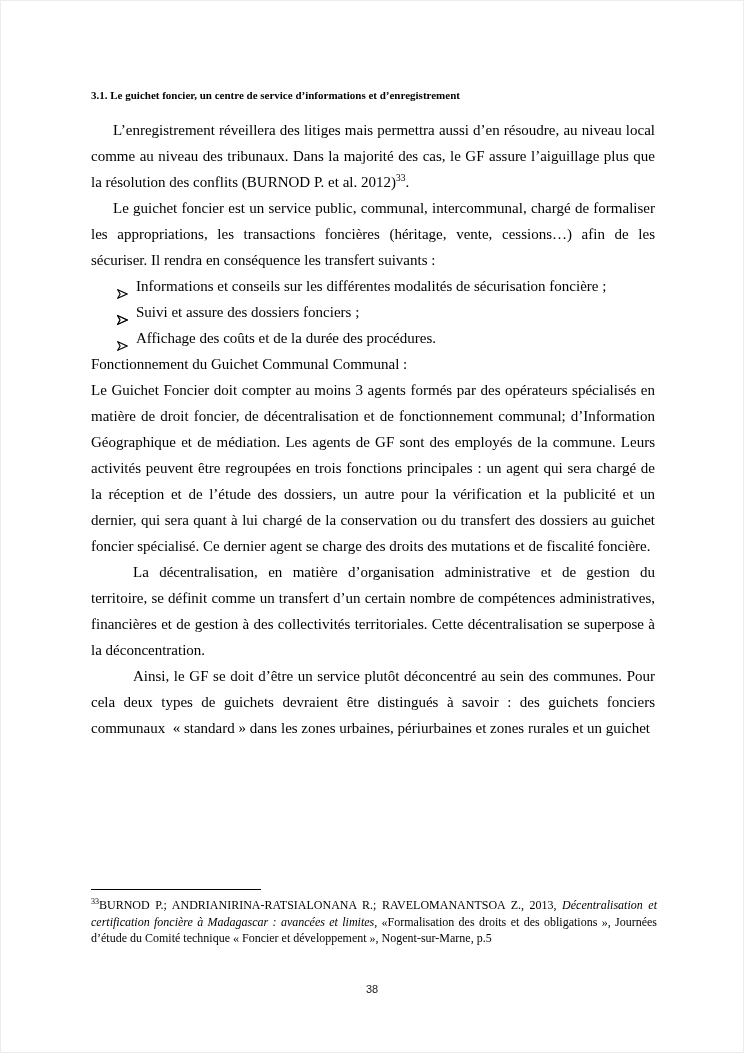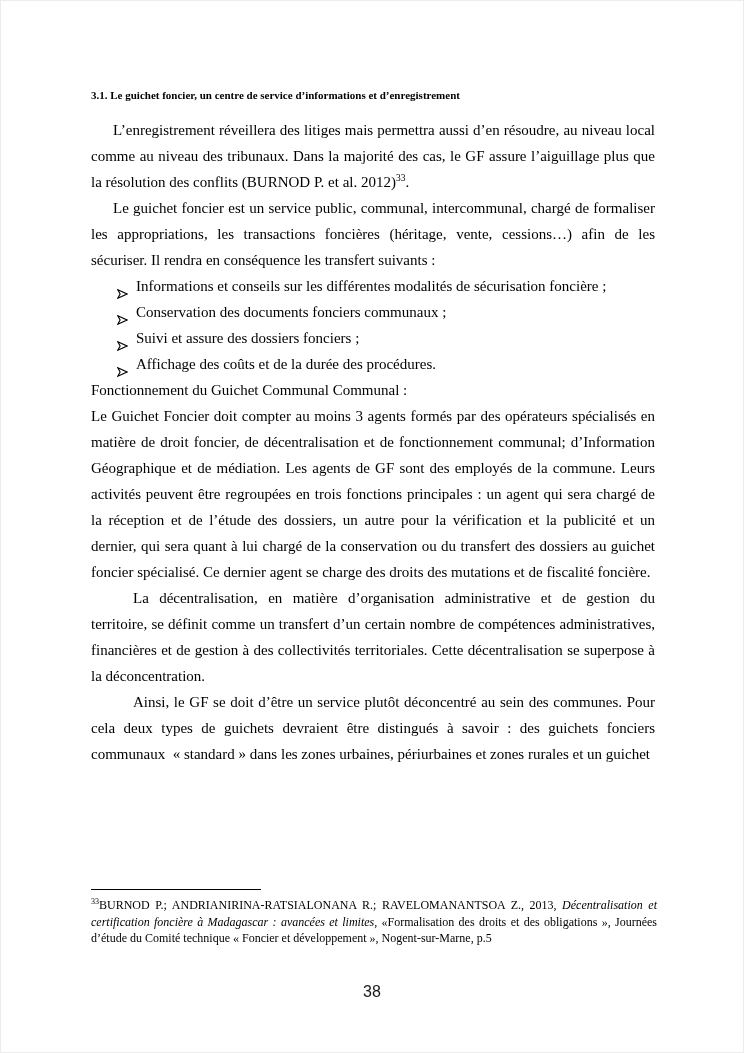--- a/index.html
+++ b/index.html
@@ -70,21 +70,21 @@
     font-size: 8px;
     vertical-align: super;
     line-height: 0;
   }
   .page-number {
     position: absolute;
     left: 0; right: 0;
     top: 982px;
     text-align: center;
     font-family: "Liberation Sans", sans-serif;
-    font-size: 16px;
+    font-size: 11px;
     color: #1a1a1a;
   }
 </style>
 </head>
 <body>
 
 <div class="page">
 
   <div class="heading">3.1. Le guichet foncier, un centre de service d’informations et d’enregistrement</div>
 
@@ -96,21 +96,20 @@
     <li class="service-item">
       <span class="marker"><svg width="11" height="10" viewBox="0 0 11 10">
             <path d="M0.8 0.8 L10 5 L0.8 9.2 L3.1 5 Z" fill="#ffffff" stroke="#000000" stroke-width="1.1"></path>
           </svg></span>
       <span class="item-text">Informations et conseils sur les différentes modalités de sécurisation foncière ;</span>
     </li>
     <li class="service-item">
       <span class="marker"><svg width="11" height="10" viewBox="0 0 11 10">
             <path d="M0.8 0.8 L10 5 L0.8 9.2 L3.1 5 Z" fill="#ffffff" stroke="#000000" stroke-width="1.1"></path>
           </svg></span>
-      <span class="item-text">Conservation des documents fonciers communaux ;</span>
     </li>
     <li class="service-item">
       <span class="marker"><svg width="11" height="10" viewBox="0 0 11 10">
             <path d="M0.8 0.8 L10 5 L0.8 9.2 L3.1 5 Z" fill="#ffffff" stroke="#000000" stroke-width="1.1"></path>
           </svg></span>
       <span class="item-text">Suivi et assure des dossiers fonciers ;</span>
     </li>
     <li class="service-item">
       <span class="marker"><svg width="11" height="10" viewBox="0 0 11 10">
             <path d="M0.8 0.8 L10 5 L0.8 9.2 L3.1 5 Z" fill="#ffffff" stroke="#000000" stroke-width="1.1"></path>

